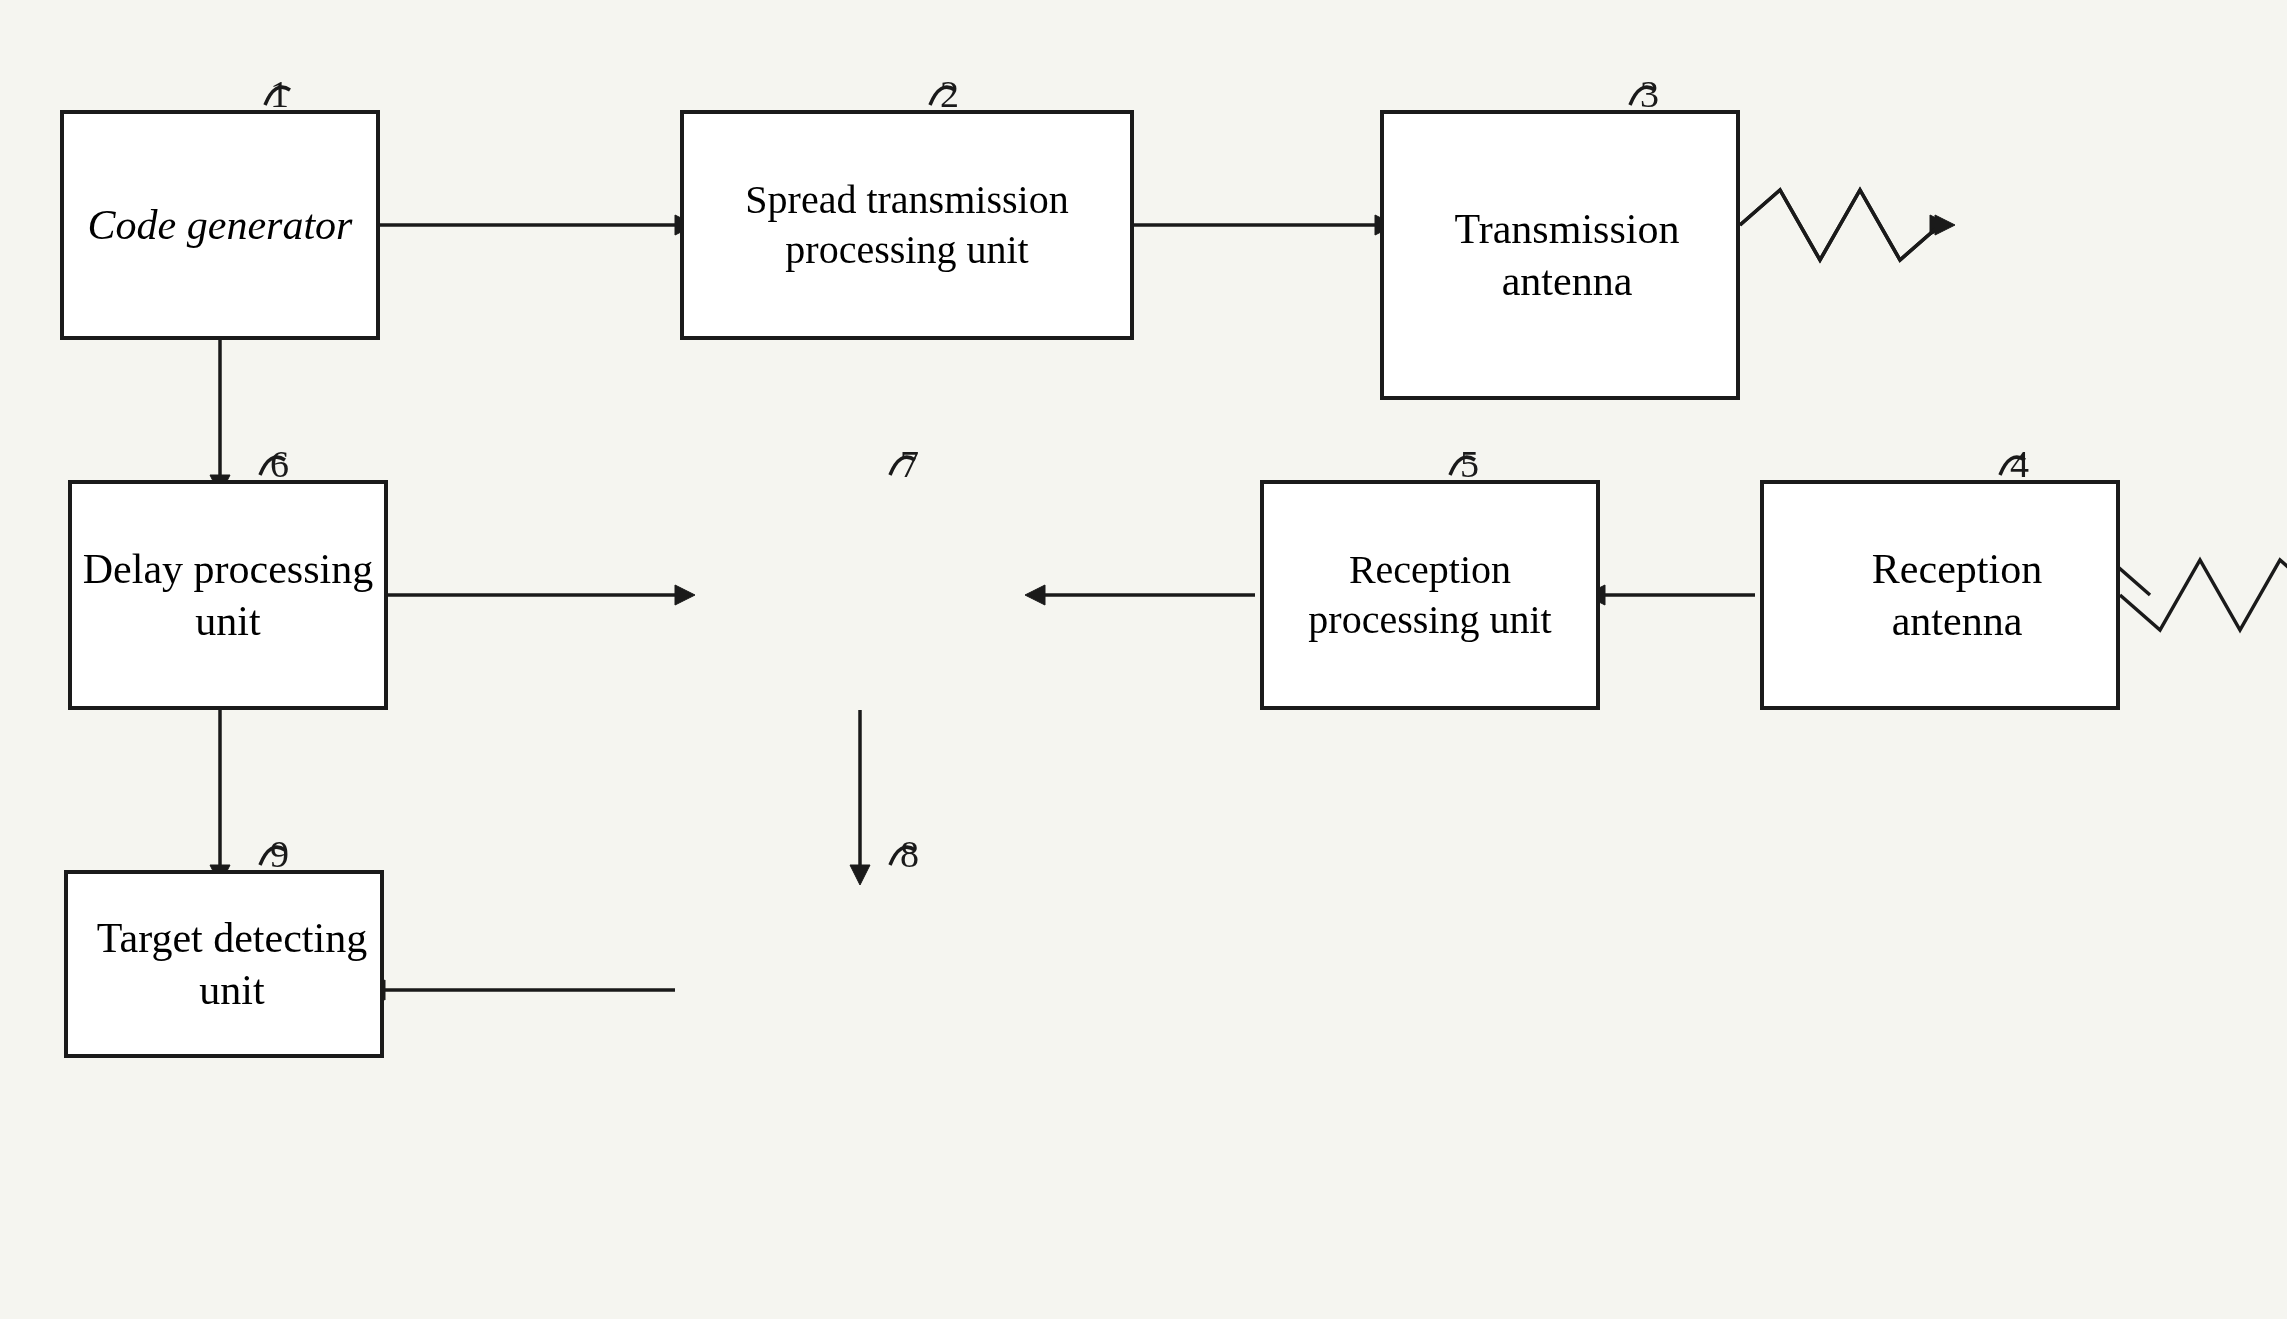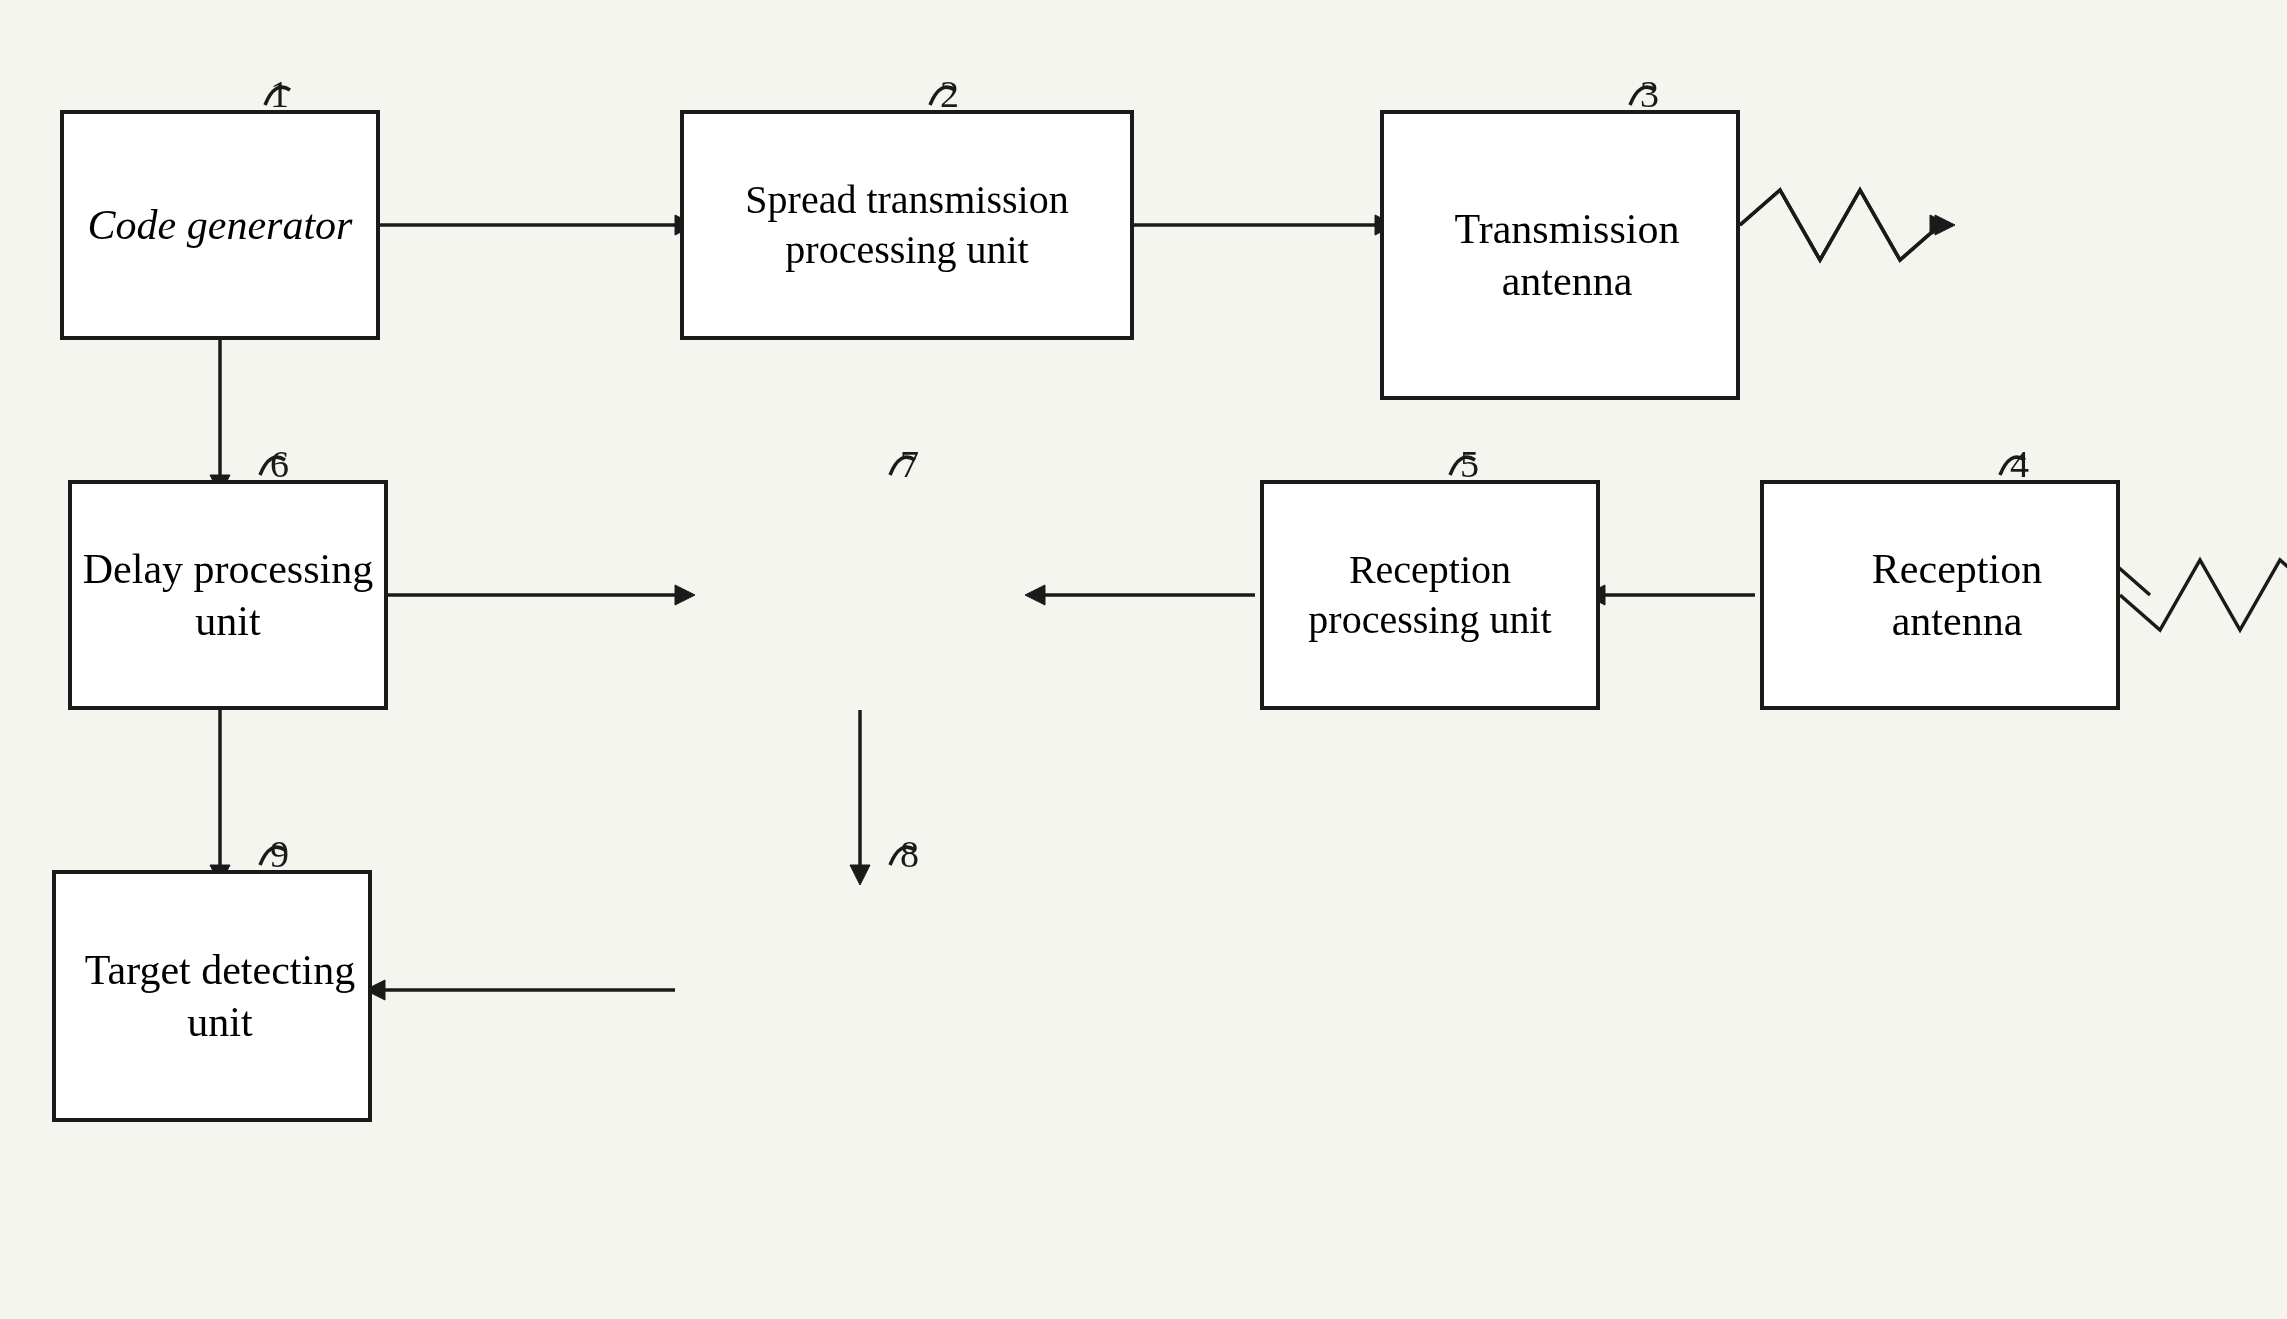--- a/index.html
+++ b/index.html
@@ -153,21 +153,21 @@
   <span class="label-number" style="left:900px; top:442px;">7</span>
   <svg style="position:absolute;left:880px;top:445px;width:60px;height:40px;overflow:visible;">
     <path d="M10,30 Q20,5 35,15" stroke="#1a1a1a" stroke-width="2.5" fill="none"></path>
   </svg>
 
   <span class="label-number" style="left:900px; top:832px;">8</span>
   <svg style="position:absolute;left:880px;top:835px;width:60px;height:40px;overflow:visible;">
     <path d="M10,30 Q20,5 35,15" stroke="#1a1a1a" stroke-width="2.5" fill="none"></path>
   </svg>
 
-  <div class="block" style="left:52px; top:870px; width:320px; height:252px; font-size:42px;padding-left:26px;">
+  <div class="block" style="left:64px; top:870px; width:320px; height:188px; font-size:42px;padding-left:26px;">
     <span>Target
 detecting
 unit</span>
   </div>
   <span class="label-number" style="left:270px; top:832px;">9</span>
   <svg style="position:absolute;left:250px;top:835px;width:60px;height:40px;overflow:visible;">
     <path d="M10,30 Q20,5 35,15" stroke="#1a1a1a" stroke-width="2.5" fill="none"></path>
   </svg>
 
   <svg style="position:absolute;left:1740px;top:180px;width:250px;height:90px;overflow:visible;">

